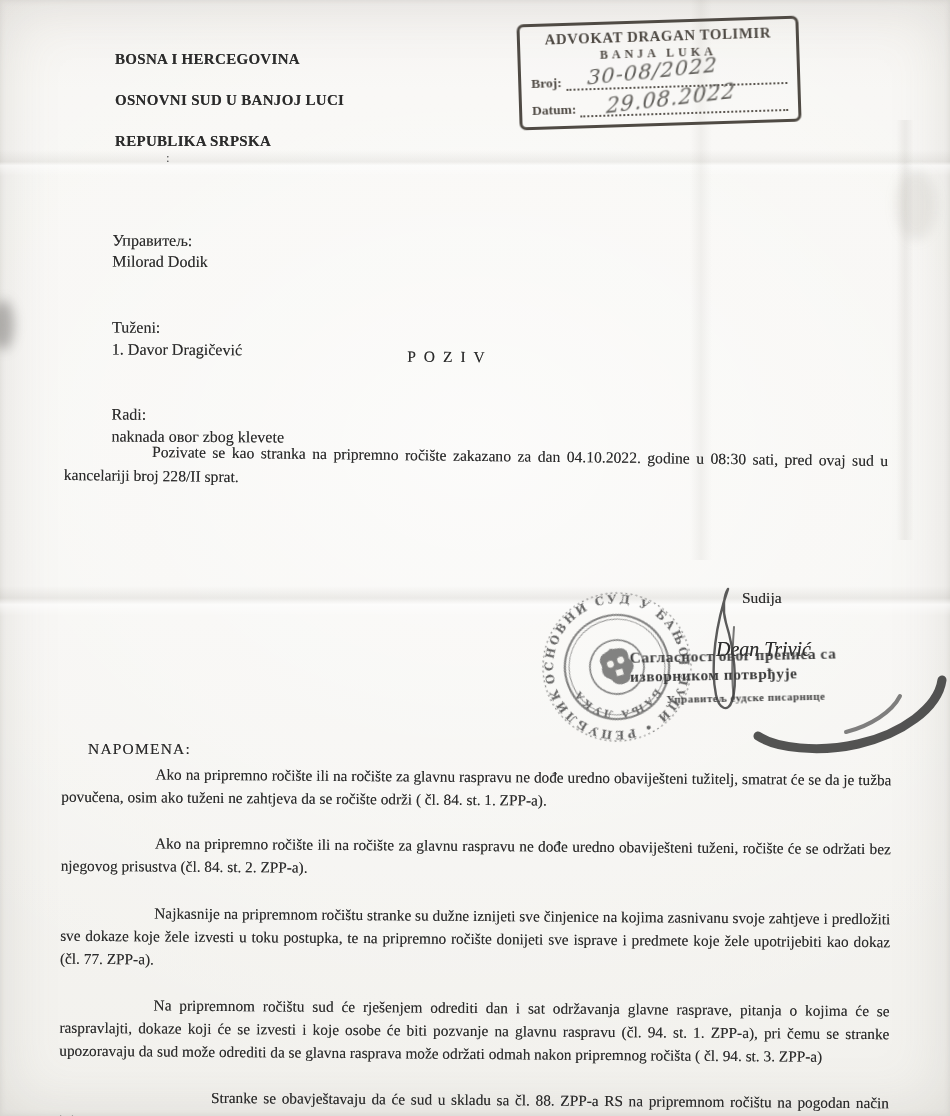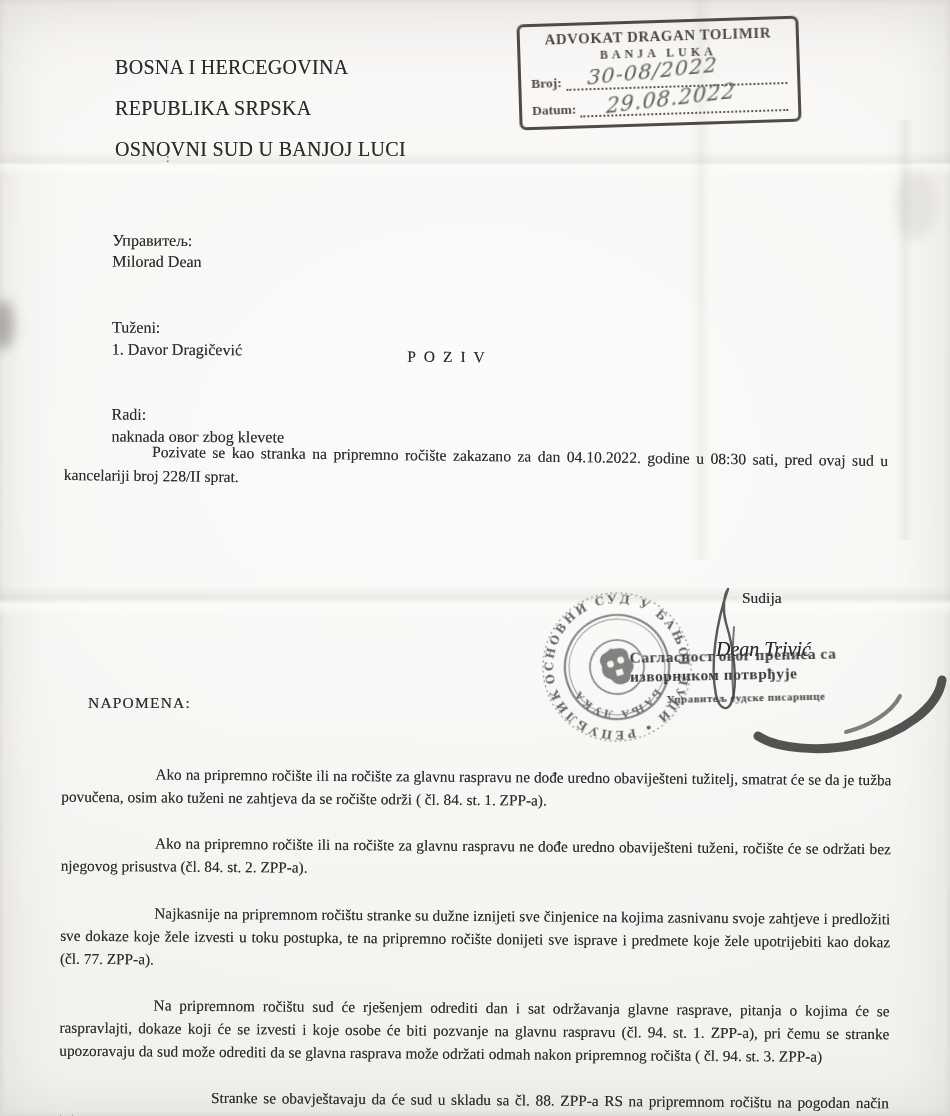--- a/index.html
+++ b/index.html
@@ -22,21 +22,21 @@
   .crease.h2{left:0;top:586px;width:100%;height:30px;
     background:linear-gradient(180deg,rgba(0,0,0,0),rgba(130,125,115,.12) 40%,rgba(255,255,255,.55) 62%,rgba(0,0,0,0));}
   .crease.v1{left:690px;top:0;width:22px;height:560px;
     background:linear-gradient(90deg,rgba(0,0,0,0),rgba(130,125,115,.08) 50%,rgba(0,0,0,0));}
   .crease.v2{left:896px;top:120px;width:18px;height:420px;
     background:linear-gradient(90deg,rgba(0,0,0,0),rgba(130,125,115,.10) 50%,rgba(0,0,0,0));}
   .smudge{position:absolute;border-radius:50%;filter:blur(6px);pointer-events:none;}
 
   .typed{white-space:pre-line;text-shadow:0 0 .5px rgba(40,40,40,.55);}
 
-  .court-header{position:absolute;left:115px;top:36px;font-size:20px;line-height:20.6px;letter-spacing:.3px;}
+  .court-header{position:absolute;left:115px;top:28px;font-size:15px;line-height:20.6px;letter-spacing:.3px;font-weight:bold;}
   .colon-mark{position:absolute;left:166px;top:150px;font-size:13px;color:#4c4c4c;}
 
   .lawyer-stamp{
     position:absolute;left:518px;top:20px;width:256px;
     border:3px solid #4f4a44;border-radius:7px;
     padding:5px 10px 8px 10px;color:#4f4a44;
     transform:rotate(-1.8deg);
     filter:blur(.3px);
     background:rgba(255,255,255,.05);
   }
@@ -71,41 +71,41 @@
   .seal{position:absolute;left:536px;top:586px;width:162px;height:162px;
     transform:rotate(-22deg);filter:blur(.45px);opacity:.85;pointer-events:none;}
 
   .cert-stamp{position:absolute;left:630px;top:645px;width:268px;
     color:#3d3d3d;transform:rotate(-1.2deg);filter:blur(.55px);}
   .cert-stamp .c1{font-weight:bold;font-size:15.5px;letter-spacing:.5px;line-height:19px;}
   .cert-stamp .c2{font-weight:bold;font-size:15.5px;letter-spacing:.5px;line-height:19px;}
   .cert-stamp .c3{font-weight:bold;font-size:11px;letter-spacing:.5px;margin-top:8px;margin-left:36px;}
   .swoosh{position:absolute;left:742px;top:672px;pointer-events:none;}
 
-  .napomena-heading{position:absolute;left:88px;top:694px;font-size:15.5px;letter-spacing:1.2px;}
+  .napomena-heading{position:absolute;left:88px;top:740px;font-size:15.5px;letter-spacing:1.2px;}
   .napomena{position:absolute;left:60px;top:742px;width:830px;
     font-size:15.3px;line-height:23.1px;text-align:justify;transform:rotate(.45deg);}
   .napomena p{margin:0;text-indent:94px;}
   .napomena p.big-indent{text-indent:152px;}
 </style>
 </head>
 <body>
 
 <div class="paper"></div>
 <div class="crease h1"></div>
 <div class="crease h2"></div>
 <div class="crease v1"></div>
 <div class="crease v2"></div>
 <div class="smudge" style="left:896px;top:170px;width:40px;height:70px;background:rgba(120,115,105,.12);"></div>
 <div class="smudge" style="left:-8px;top:300px;width:22px;height:50px;background:rgba(60,58,54,.35);"></div>
 
 <div class="court-header typed">
   <div>BOSNA I HERCEGOVINA</div>
+  <div>OSNOVNI SUD U BANJOJ LUCI</div>
   <div>REPUBLIKA SRPSKA</div>
-  <div>OSNOVNI SUD U BANJOJ LUCI</div>
 </div>
 <div class="colon-mark">:</div>
 
 <div class="lawyer-stamp">
   <div class="ls-name">ADVOKAT DRAGAN TOLIMIR</div>
   <div class="ls-city">BANJA LUKA</div>
   <div class="ls-row">
     <span>Broj:</span>
     <span class="ls-dots"></span>
   </div>
@@ -113,21 +113,21 @@
     <span>Datum:</span>
     <span class="ls-dots"></span>
   </div>
   <div class="handwrite hw-broj">30-08/2022</div>
   <div class="handwrite hw-datum">29.08.2022</div>
 </div>
 
 <div class="parties typed">
   <div>
     <span>Управитељ:</span>
-    <span>Milorad Dean</span>
+    <span>Milorad Dodik</span>
   </div>
   <div>
     <span>Tuženi:</span>
     <span>1. Davor Dragičević</span>
   </div>
   <div>
     <span>Radi:</span>
     <span>naknada овог zbog klevete</span>
   </div>
 </div>

